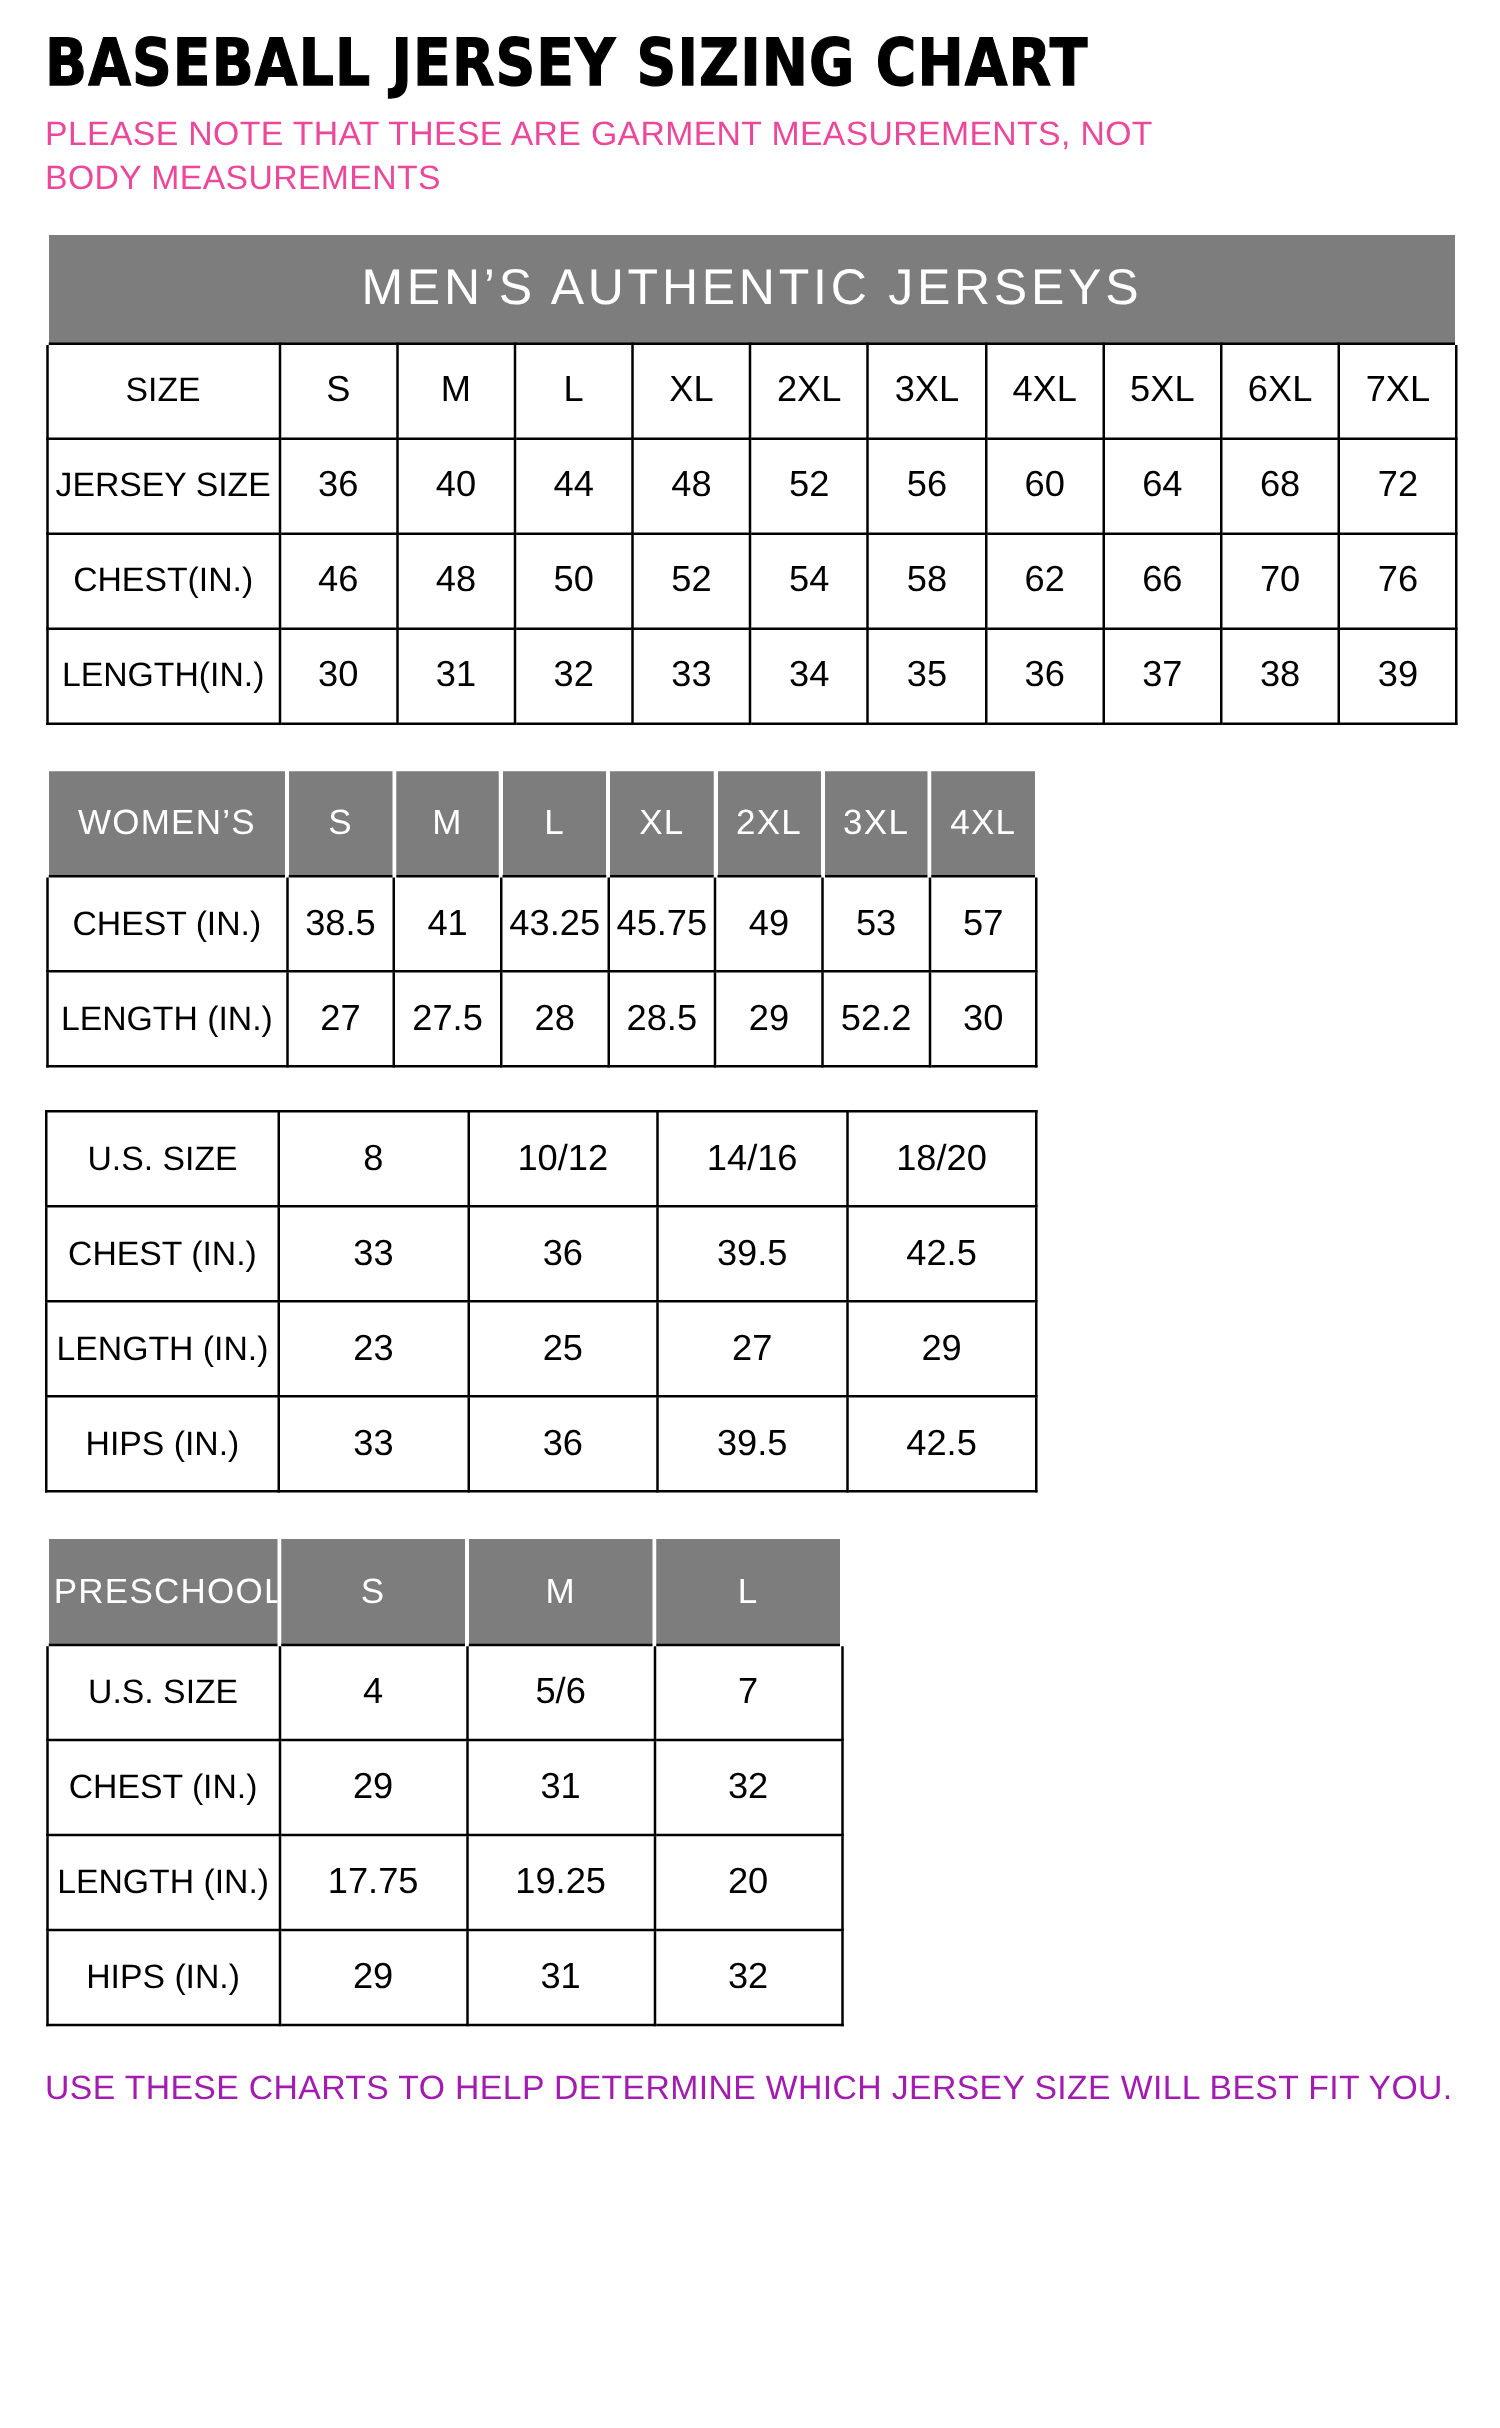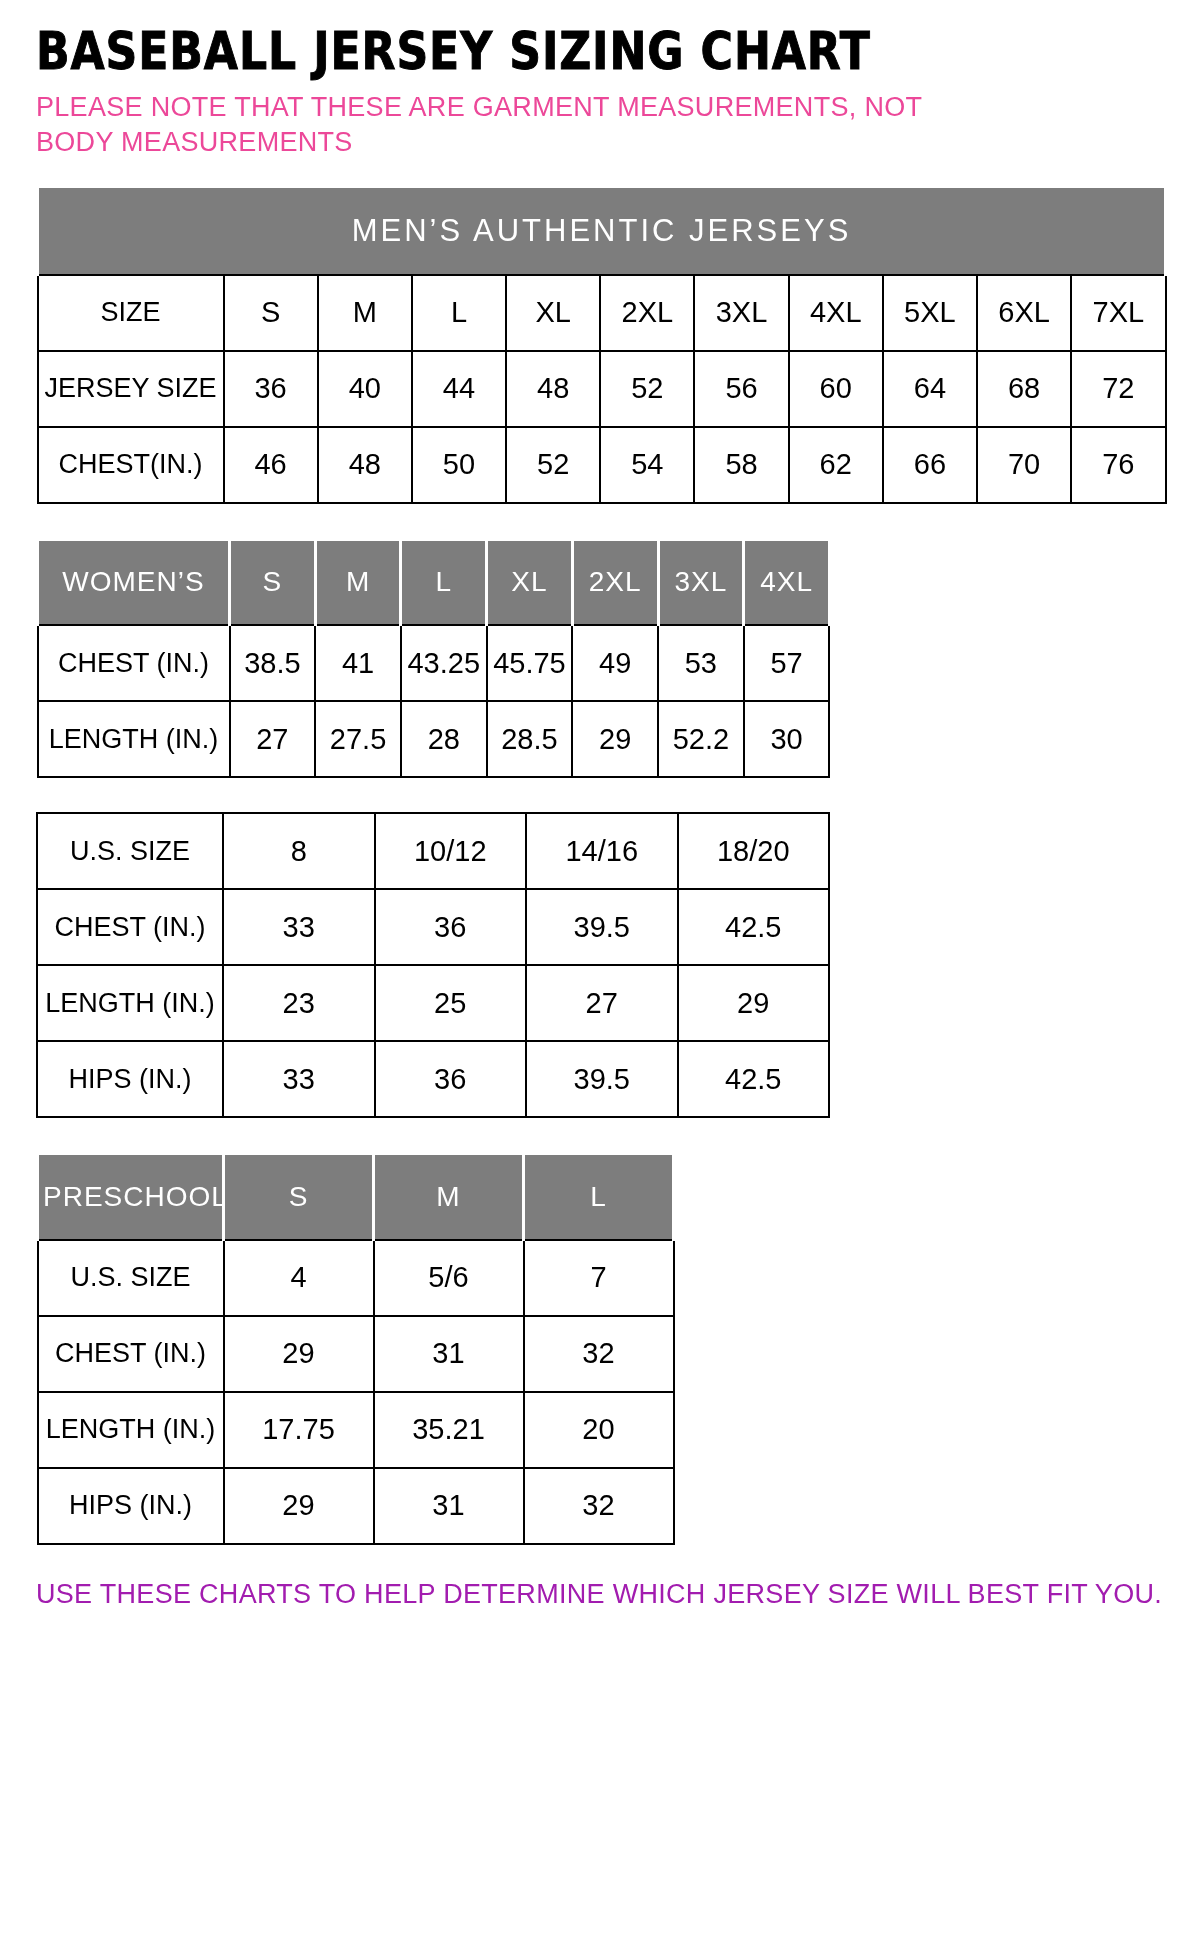--- a/index.html
+++ b/index.html
@@ -15,21 +15,21 @@
     transform:scaleX(0.85); transform-origin:left center; white-space:nowrap;
   }
   .note {
     margin:8px 0 0 0; color:#ec4899; font-size:27px; line-height:1.32;
     max-width:900px; letter-spacing:0.3px;
   }
   #tables { margin-top:24px; }
   table { border-collapse:collapse; table-layout:fixed; margin:0 0 34px 0; }
   th, td { text-align:center; vertical-align:middle; padding:2px 4px; box-sizing:border-box; overflow:hidden; }
   th.banner {
-    background:#7d7d7d; color:#fff; font-size:31px; font-weight:normal;
+    background:#7d7d7d; color:#fff; font-size:40px; font-weight:normal;
     letter-spacing:3px; height:88px; border:3px solid #fff; border-bottom:2px solid #000;
   }
   th.hcell {
     background:#7d7d7d; color:#ffffff; font-size:28px; font-weight:normal;
     letter-spacing:1px; height:86px; border:3px solid #fff; border-bottom:2px solid #000;
   }
   td { border:2px solid #000; font-size:29px; height:76px; background:#fff; }
   td.rowlabel { font-size:27px; white-space:pre-line; }
   .footer {
     margin:0; color:#a21caf; font-size:27px; letter-spacing:0.3px; white-space:nowrap;
@@ -92,20 +92,33 @@
             <td class="val">48</td>
             <td class="val">50</td>
             <td class="val">52</td>
             <td class="val">54</td>
             <td class="val">58</td>
             <td class="val">62</td>
             <td class="val">66</td>
             <td class="val">70</td>
             <td class="val">76</td>
           </tr>
+          <tr>
+            <td class="rowlabel">LENGTH(IN.)</td>
+            <td class="val">30</td>
+            <td class="val">31</td>
+            <td class="val">32</td>
+            <td class="val">33</td>
+            <td class="val">34</td>
+            <td class="val">35</td>
+            <td class="val">36</td>
+            <td class="val">37</td>
+            <td class="val">38</td>
+            <td class="val">39</td>
+          </tr>
         </tbody>
       </table>
       <table class="t-womens" style="width: 792px;">
         <colgroup>
           <col style="width: 192px;">
           <col style="width: 85.7143px;">
           <col style="width: 85.7143px;">
           <col style="width: 85.7143px;">
           <col style="width: 85.7143px;">
           <col style="width: 85.7143px;">
@@ -206,21 +219,21 @@
           </tr>
           <tr>
             <td class="rowlabel">CHEST (IN.)</td>
             <td class="val">29</td>
             <td class="val">31</td>
             <td class="val">32</td>
           </tr>
           <tr>
             <td class="rowlabel">LENGTH (IN.)</td>
             <td class="val">17.75</td>
-            <td class="val">35.21</td>
+            <td class="val">19.25</td>
             <td class="val">20</td>
           </tr>
           <tr>
             <td class="rowlabel">HIPS (IN.)</td>
             <td class="val">29</td>
             <td class="val">31</td>
             <td class="val">32</td>
           </tr>
         </tbody>
       </table>

